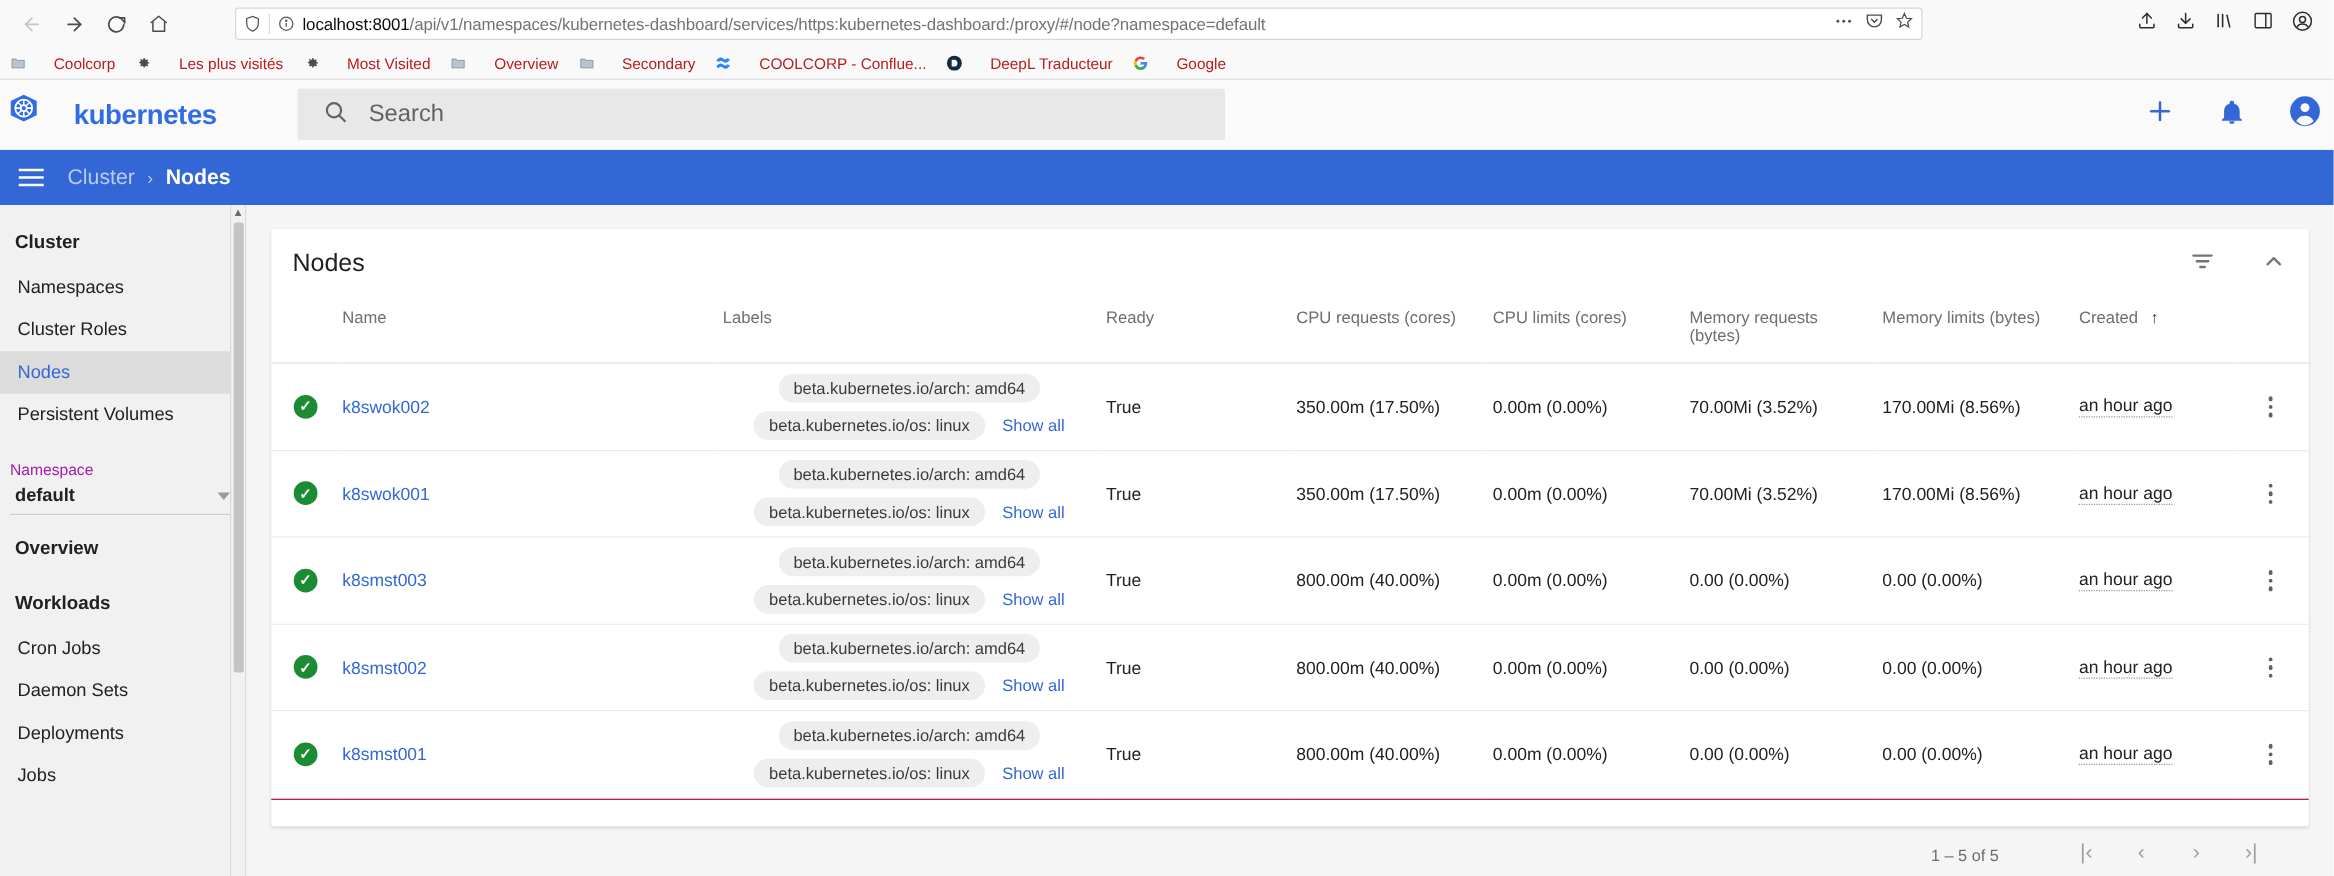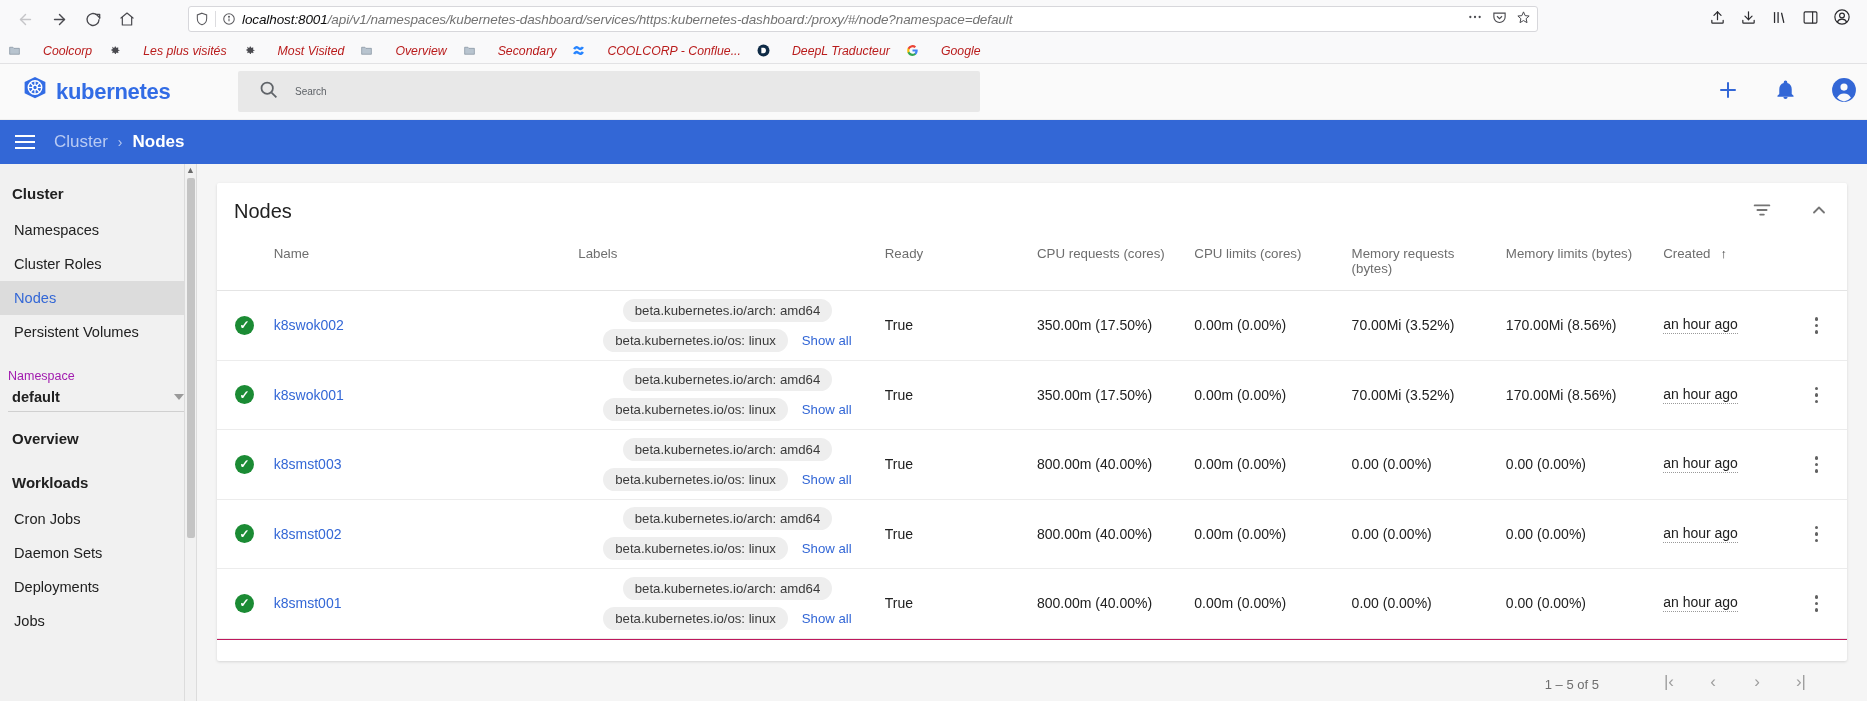--- a/index.html
+++ b/index.html
@@ -4,21 +4,21 @@
 <style>
   * { box-sizing: border-box; margin: 0; padding: 0; }
   html, body {
     width: 1867px; height: 701px;
     overflow: hidden;
     font-family: "Liberation Sans", sans-serif;
     background: #ffffff;
   }
 
   
-  .browser-chrome { width: 100%; background: #f9f9fa; font-style: italic; }
+  .browser-chrome { width: 100%; background: #f9f9fa; }
 
   .nav-bar {
     display: flex; align-items: center;
     height: 38px; padding: 0 10px;
     background: #f9f9fa;
     gap: 4px;
   }
   .nav-btn {
     width: 30px; height: 30px;
     display: flex; align-items: center; justify-content: center;
@@ -64,33 +64,33 @@
   .bm { display: flex; align-items: center; gap: 22px; font-size: 12.3px; color: #b91c1c; white-space: nowrap; }
   .bm-ico { display: flex; align-items: center; flex: none; }
 
   
   .k8s-topbar {
     height: 56px;
     background: #fafafa;
     display: flex; align-items: center;
     border-bottom: 1px solid #eeeeee;
   }
-  .brand { display: flex; align-items: center; gap: 6px; width: 238px; padding-left: 20px; flex: none; }
+  .brand { display: flex; align-items: center; gap: 25px; width: 238px; padding-left: 4px; flex: none; }
   .brand-text { font-size: 22px; font-weight: bold; color: #326ce5; letter-spacing: -0.3px; }
 
   .search-box {
     width: 742px;
     height: 41px;
     background: #e8e8e8;
     display: flex; align-items: center;
     gap: 16px;
     padding-left: 20px;
     border-radius: 2px;
   }
-  .search-ph { font-size: 10px; color: #5f6368; }
+  .search-ph { font-size: 19px; color: #5f6368; }
 
   .topbar-actions { margin-left: auto; display: flex; align-items: center; gap: 34px; padding-right: 10px; color: #3367d6; }
 
   
   .crumb-bar {
     height: 44px;
     background: #3367d6;
     display: flex; align-items: center;
     gap: 0;
     padding-left: 4px;

